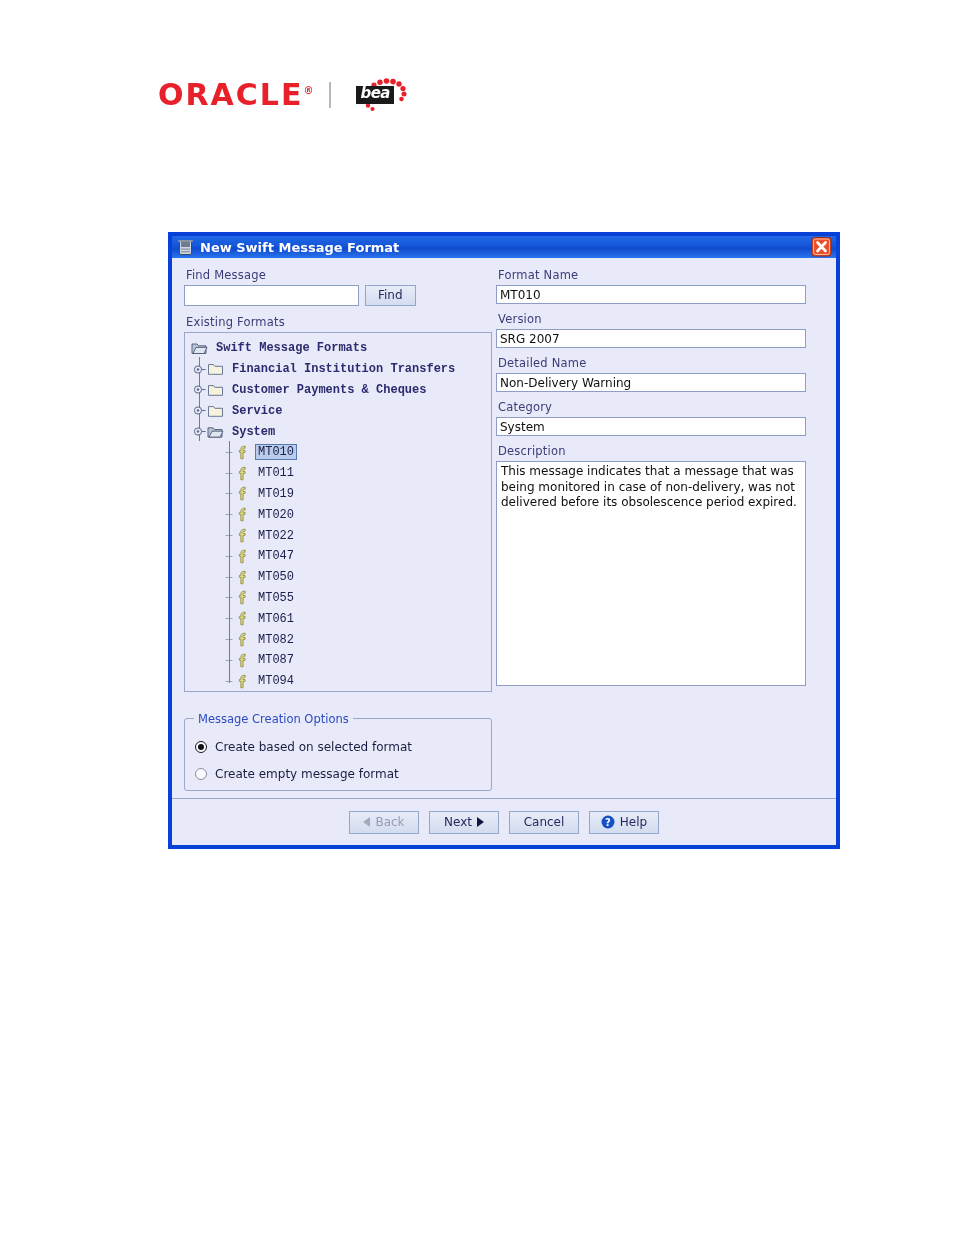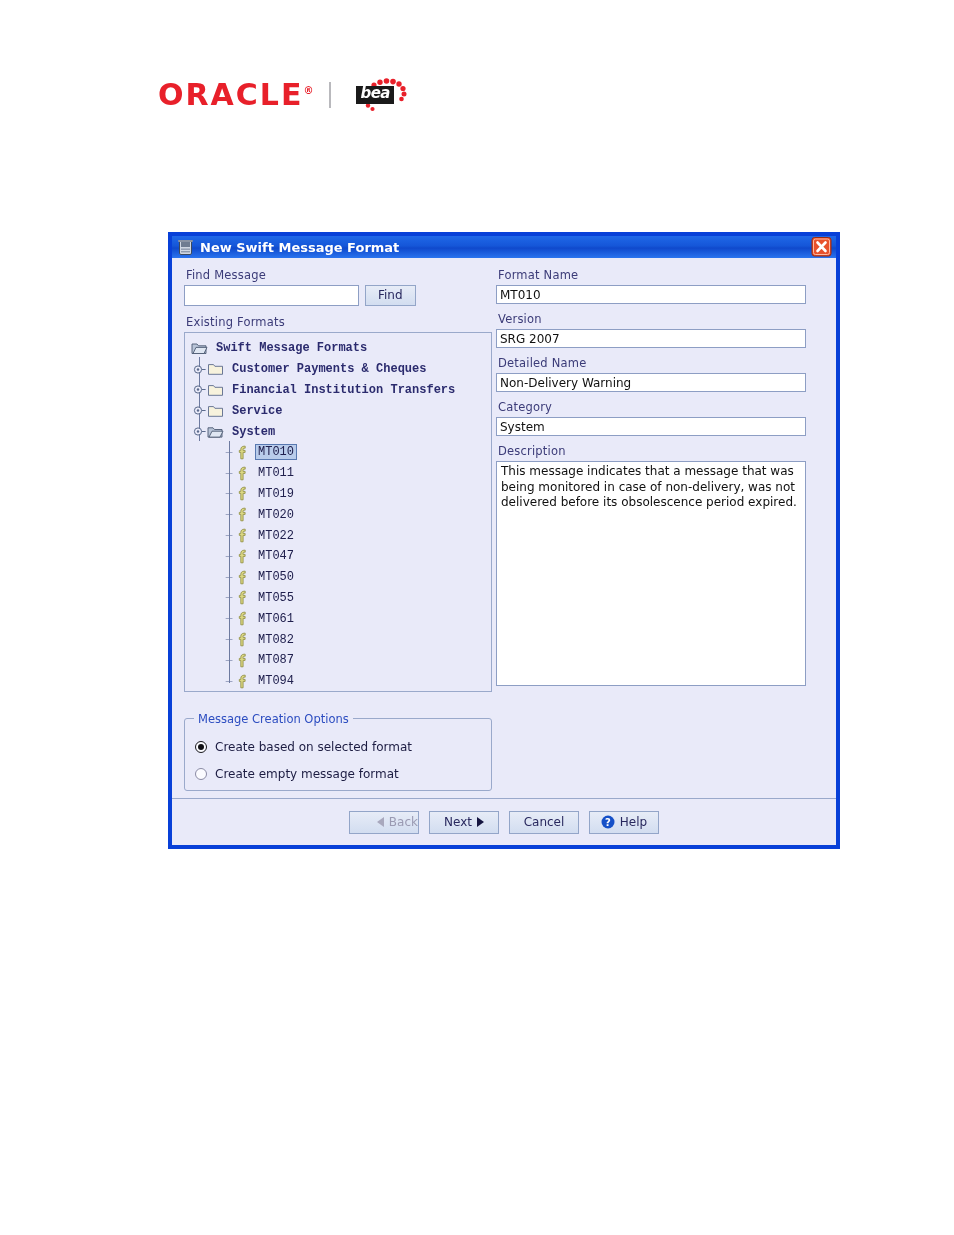--- a/index.html
+++ b/index.html
@@ -328,21 +328,20 @@
     height: 23px;
     padding: 0;
     display: flex;
     align-items: center;
     justify-content: center;
     gap: 5px;
   }
   .btn-wide.disabled {
     color: #9a9ab2;
     cursor: default;
-    justify-content: flex-end;
   }
   .tri-left {
     width: 0; height: 0;
     border-top: 5px solid transparent;
     border-bottom: 5px solid transparent;
     border-right: 7px solid #2b2b5e;
   }
   .tri-left.dim { border-right-color: #a8a8bd; }
   .tri-right {
     width: 0; height: 0;
@@ -431,33 +430,33 @@
 
           <div class="tnode branch ind-1">
             <svg class="handle" viewBox="0 0 13 13">
               <circle cx="5" cy="6.5" r="3.6" fill="#e9eaf9" stroke="#5b6a8c" stroke-width="1"></circle>
               <circle cx="5" cy="6.5" r="1.2" fill="#5b6a8c"></circle>
               <path d="M8.8 6.5 H12.6" stroke="#5b6a8c" stroke-width="1"></path>
             </svg>
             <svg class="ficon" viewBox="0 0 17 14">
               <path d="M1.5 2.6 h5 l1.4 1.7 h7.6 v8 h-14 z" fill="#f7f2dd" stroke="#5b6a8c" stroke-width="0.9"></path>
             </svg>
-            <span class="lbl">Customer Payments &amp; Cheques</span>
+            <span class="lbl">Financial Institution Transfers</span>
           </div>
 
           <div class="tnode branch ind-1">
             <svg class="handle" viewBox="0 0 13 13">
               <circle cx="5" cy="6.5" r="3.6" fill="#e9eaf9" stroke="#5b6a8c" stroke-width="1"></circle>
               <circle cx="5" cy="6.5" r="1.2" fill="#5b6a8c"></circle>
               <path d="M8.8 6.5 H12.6" stroke="#5b6a8c" stroke-width="1"></path>
             </svg>
             <svg class="ficon" viewBox="0 0 17 14">
               <path d="M1.5 2.6 h5 l1.4 1.7 h7.6 v8 h-14 z" fill="#f7f2dd" stroke="#5b6a8c" stroke-width="0.9"></path>
             </svg>
-            <span class="lbl">Financial Institution Transfers</span>
+            <span class="lbl">Customer Payments &amp; Cheques</span>
           </div>
 
           <div class="tnode branch ind-1">
             <svg class="handle" viewBox="0 0 13 13">
               <circle cx="5" cy="6.5" r="3.6" fill="#e9eaf9" stroke="#5b6a8c" stroke-width="1"></circle>
               <circle cx="5" cy="6.5" r="1.2" fill="#5b6a8c"></circle>
               <path d="M8.8 6.5 H12.6" stroke="#5b6a8c" stroke-width="1"></path>
             </svg>
             <svg class="ficon" viewBox="0 0 17 14">
               <path d="M1.5 2.6 h5 l1.4 1.7 h7.6 v8 h-14 z" fill="#f7f2dd" stroke="#5b6a8c" stroke-width="0.9"></path>

